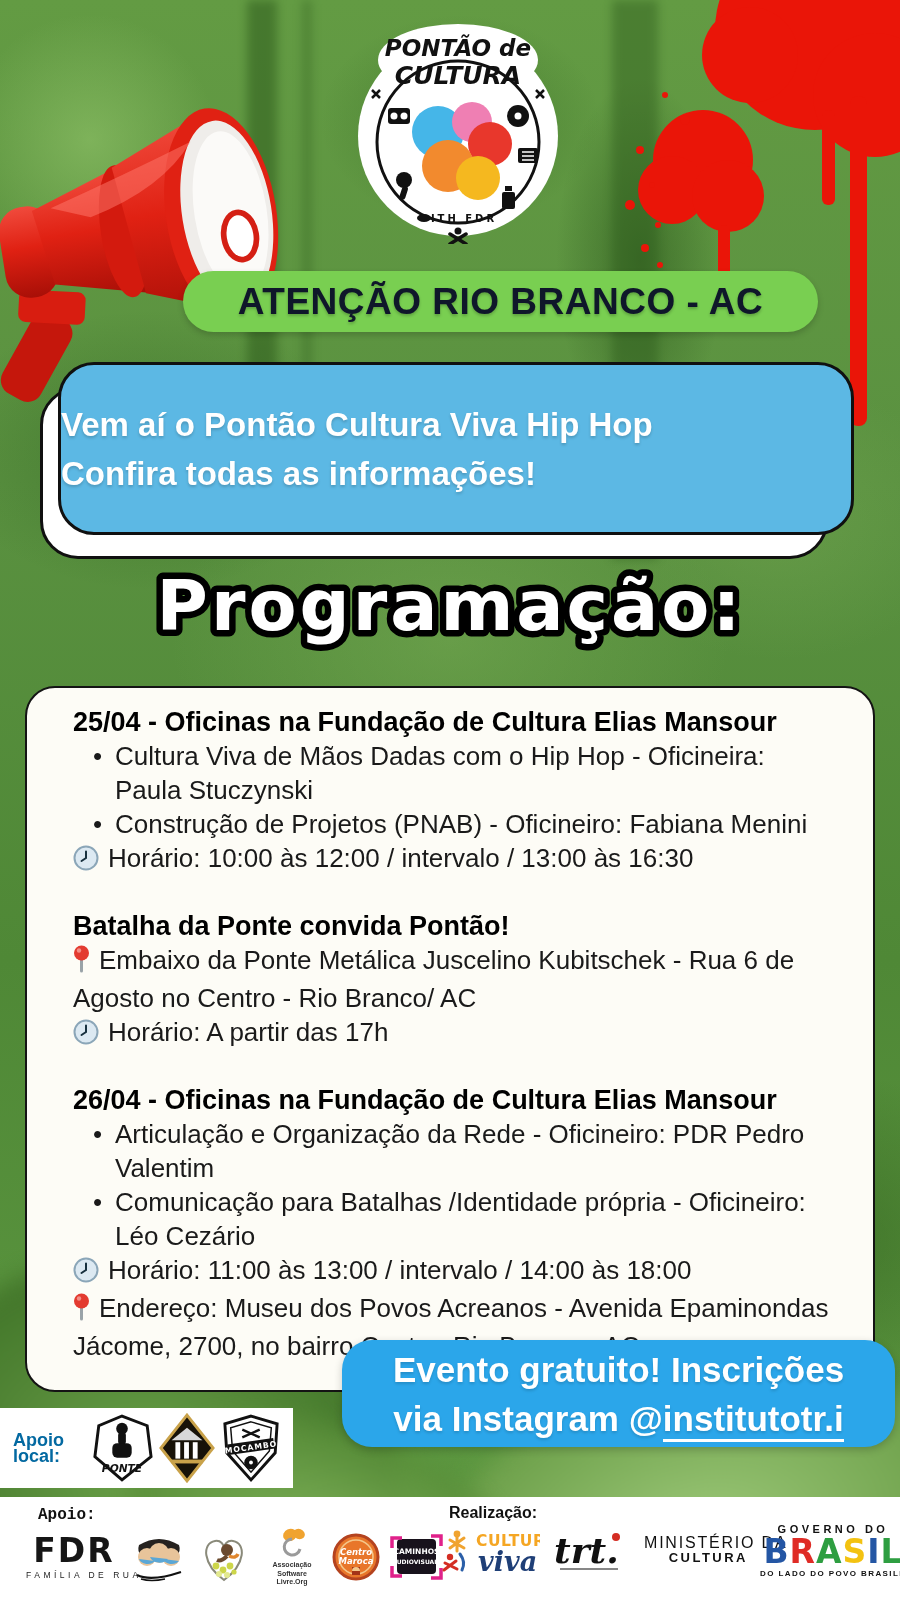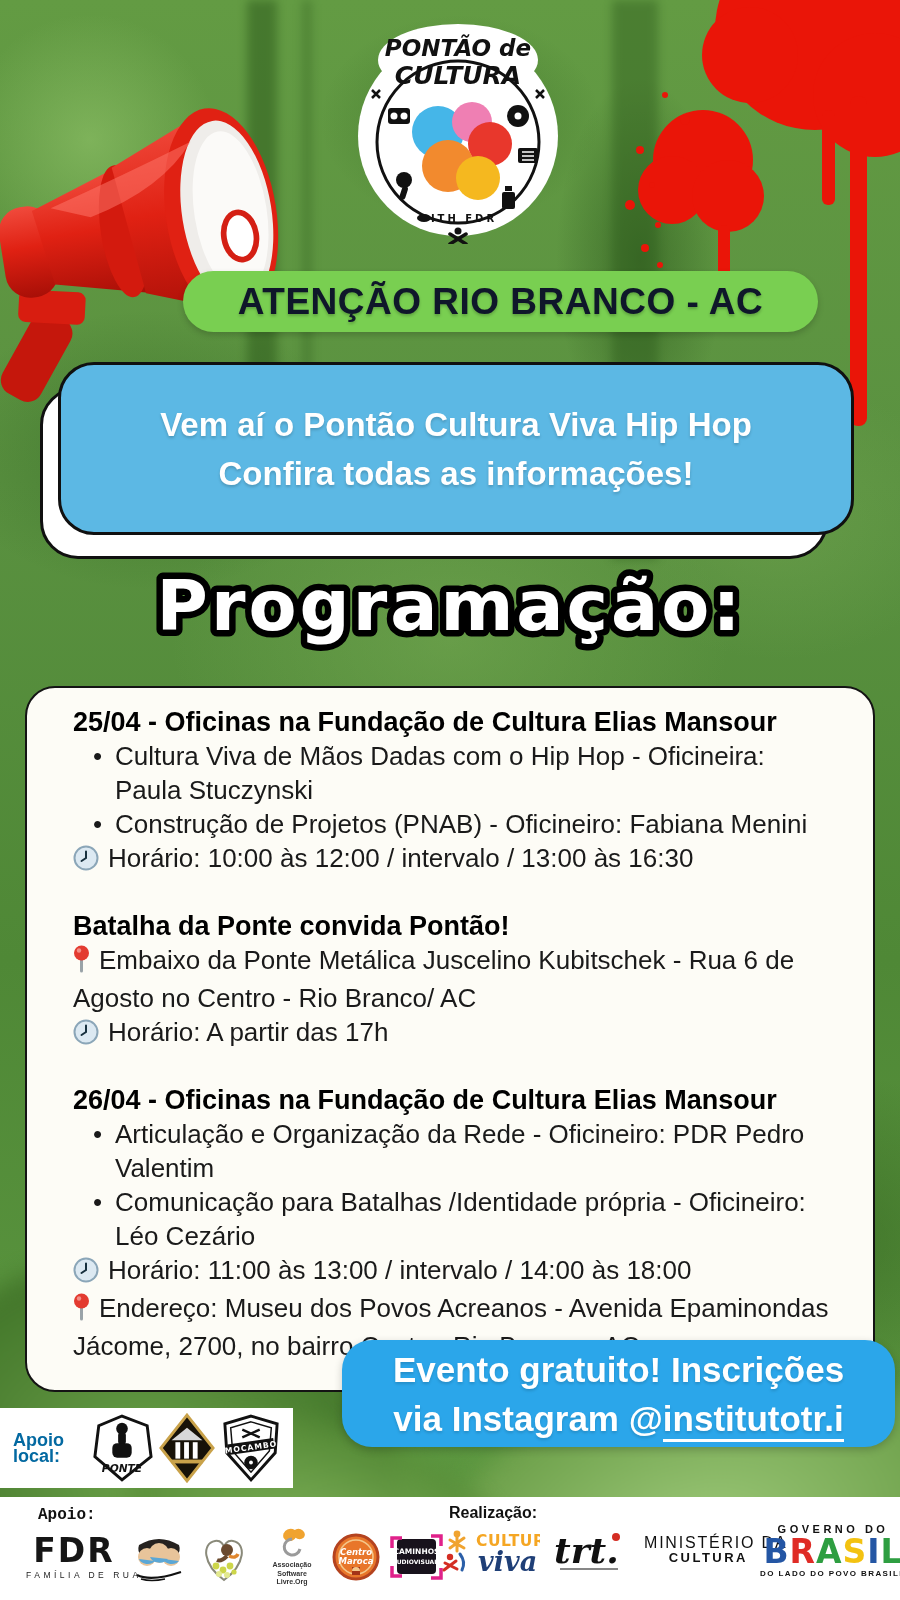--- a/index.html
+++ b/index.html
@@ -35,21 +35,21 @@
   .pill{position:absolute;left:183px;top:271px;width:635px;height:61px;border-radius:32px;
         background:#79cf51;display:flex;align-items:center;justify-content:center;
         box-shadow:0 3px 6px rgba(0,0,0,.18);}
   .pill span{color:#0f172a;font-size:37px;font-weight:800;letter-spacing:.5px;
         text-shadow:0 2px 3px rgba(0,0,0,.22);white-space:nowrap;}
   
   .ann-white{position:absolute;left:40px;top:387px;width:782px;height:166px;background:#ffffff;
         border:3px solid #101010;border-radius:38px;}
   .ann-blue{position:absolute;left:58px;top:362px;width:790px;height:167px;background:#5cb8e4;
         border:3px solid #101010;border-radius:36px;display:flex;flex-direction:column;
-        align-items:center;justify-content:center;}
+        align-items:flex-start;justify-content:center;}
   .ann-blue div{color:#fff;font-size:33px;font-weight:800;line-height:49px;
         text-shadow:0 2px 3px rgba(0,0,0,.18);white-space:nowrap;}
   
   .prog-title{position:absolute;left:0;top:550px;width:900px;height:110px;}
   
   .card{position:absolute;left:25px;top:686px;width:850px;height:706px;box-sizing:border-box;
         background:#fdfcf6;border:2px solid #141414;border-radius:30px;
         padding:17px 38px 0 46px;color:#1a1a1a;font-size:26px;line-height:34px;}
   .pc-h{font-weight:bold;font-size:27px;line-height:34px;color:#000;}
   .pc-bullet{position:relative;padding-left:42px;}

